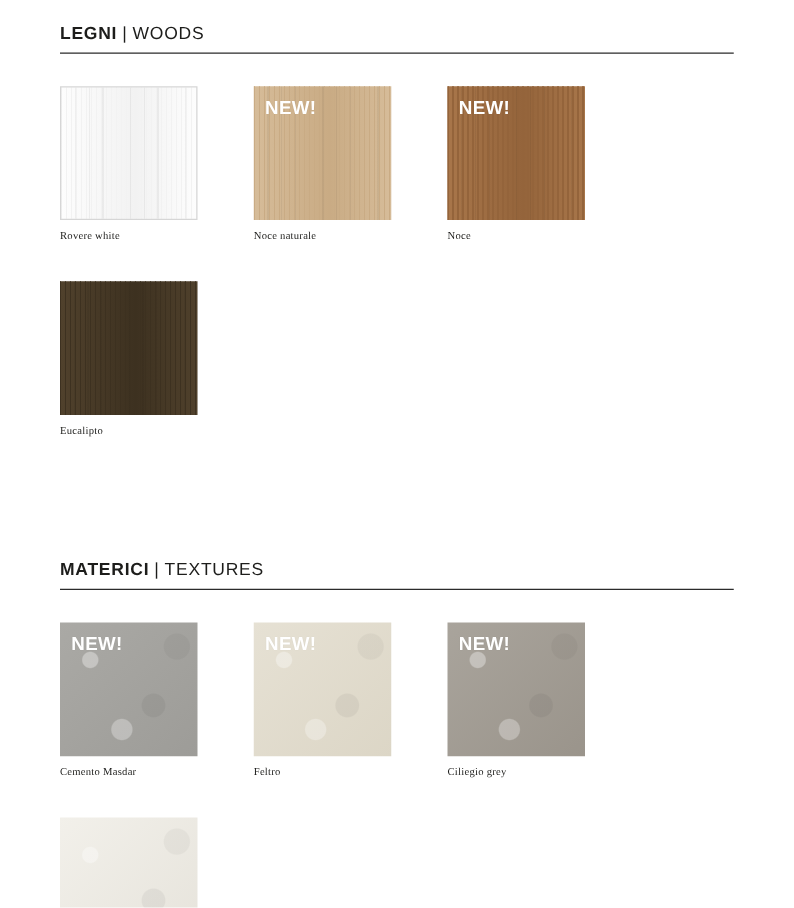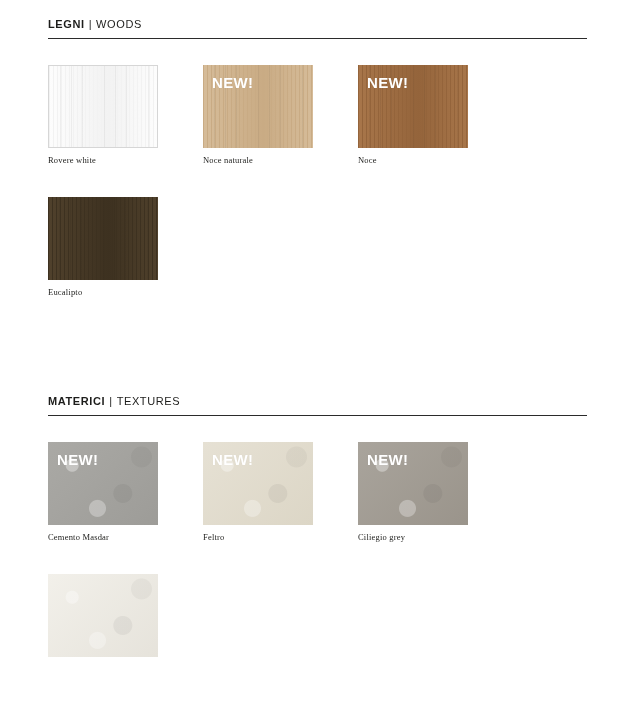--- a/index.html
+++ b/index.html
@@ -22,21 +22,21 @@
     padding: 18px 48px 0 48px;
   }
 
   
   .section {
     margin: 0;
   }
   .section-header {
     display: flex;
     align-items: baseline;
-    font-size: 11px;
+    font-size: 14px;
     letter-spacing: 0.6px;
     color: #1d1d1b;
     padding-bottom: 8px;
   }
   .section-title-it {
     font-weight: bold;
   }
   .section-sep {
     margin: 0 4px;
     font-weight: normal;
@@ -63,21 +63,21 @@
     width: 143px;
     margin-right: 0;
     margin-bottom: 20px;
   }
   .swatch-cell:nth-child(4n) {
     margin-right: 0;
   }
   .swatch {
     position: relative;
     width: 110px;
-    height: 83px;
+    height: 107px;
     overflow: hidden;
     box-sizing: border-box;
     text-align: right;
   }
   .swatch.bordered {
     border: 1px solid #d6d6d6;
   }
   .badge {
     position: absolute;
     top: 9px;

